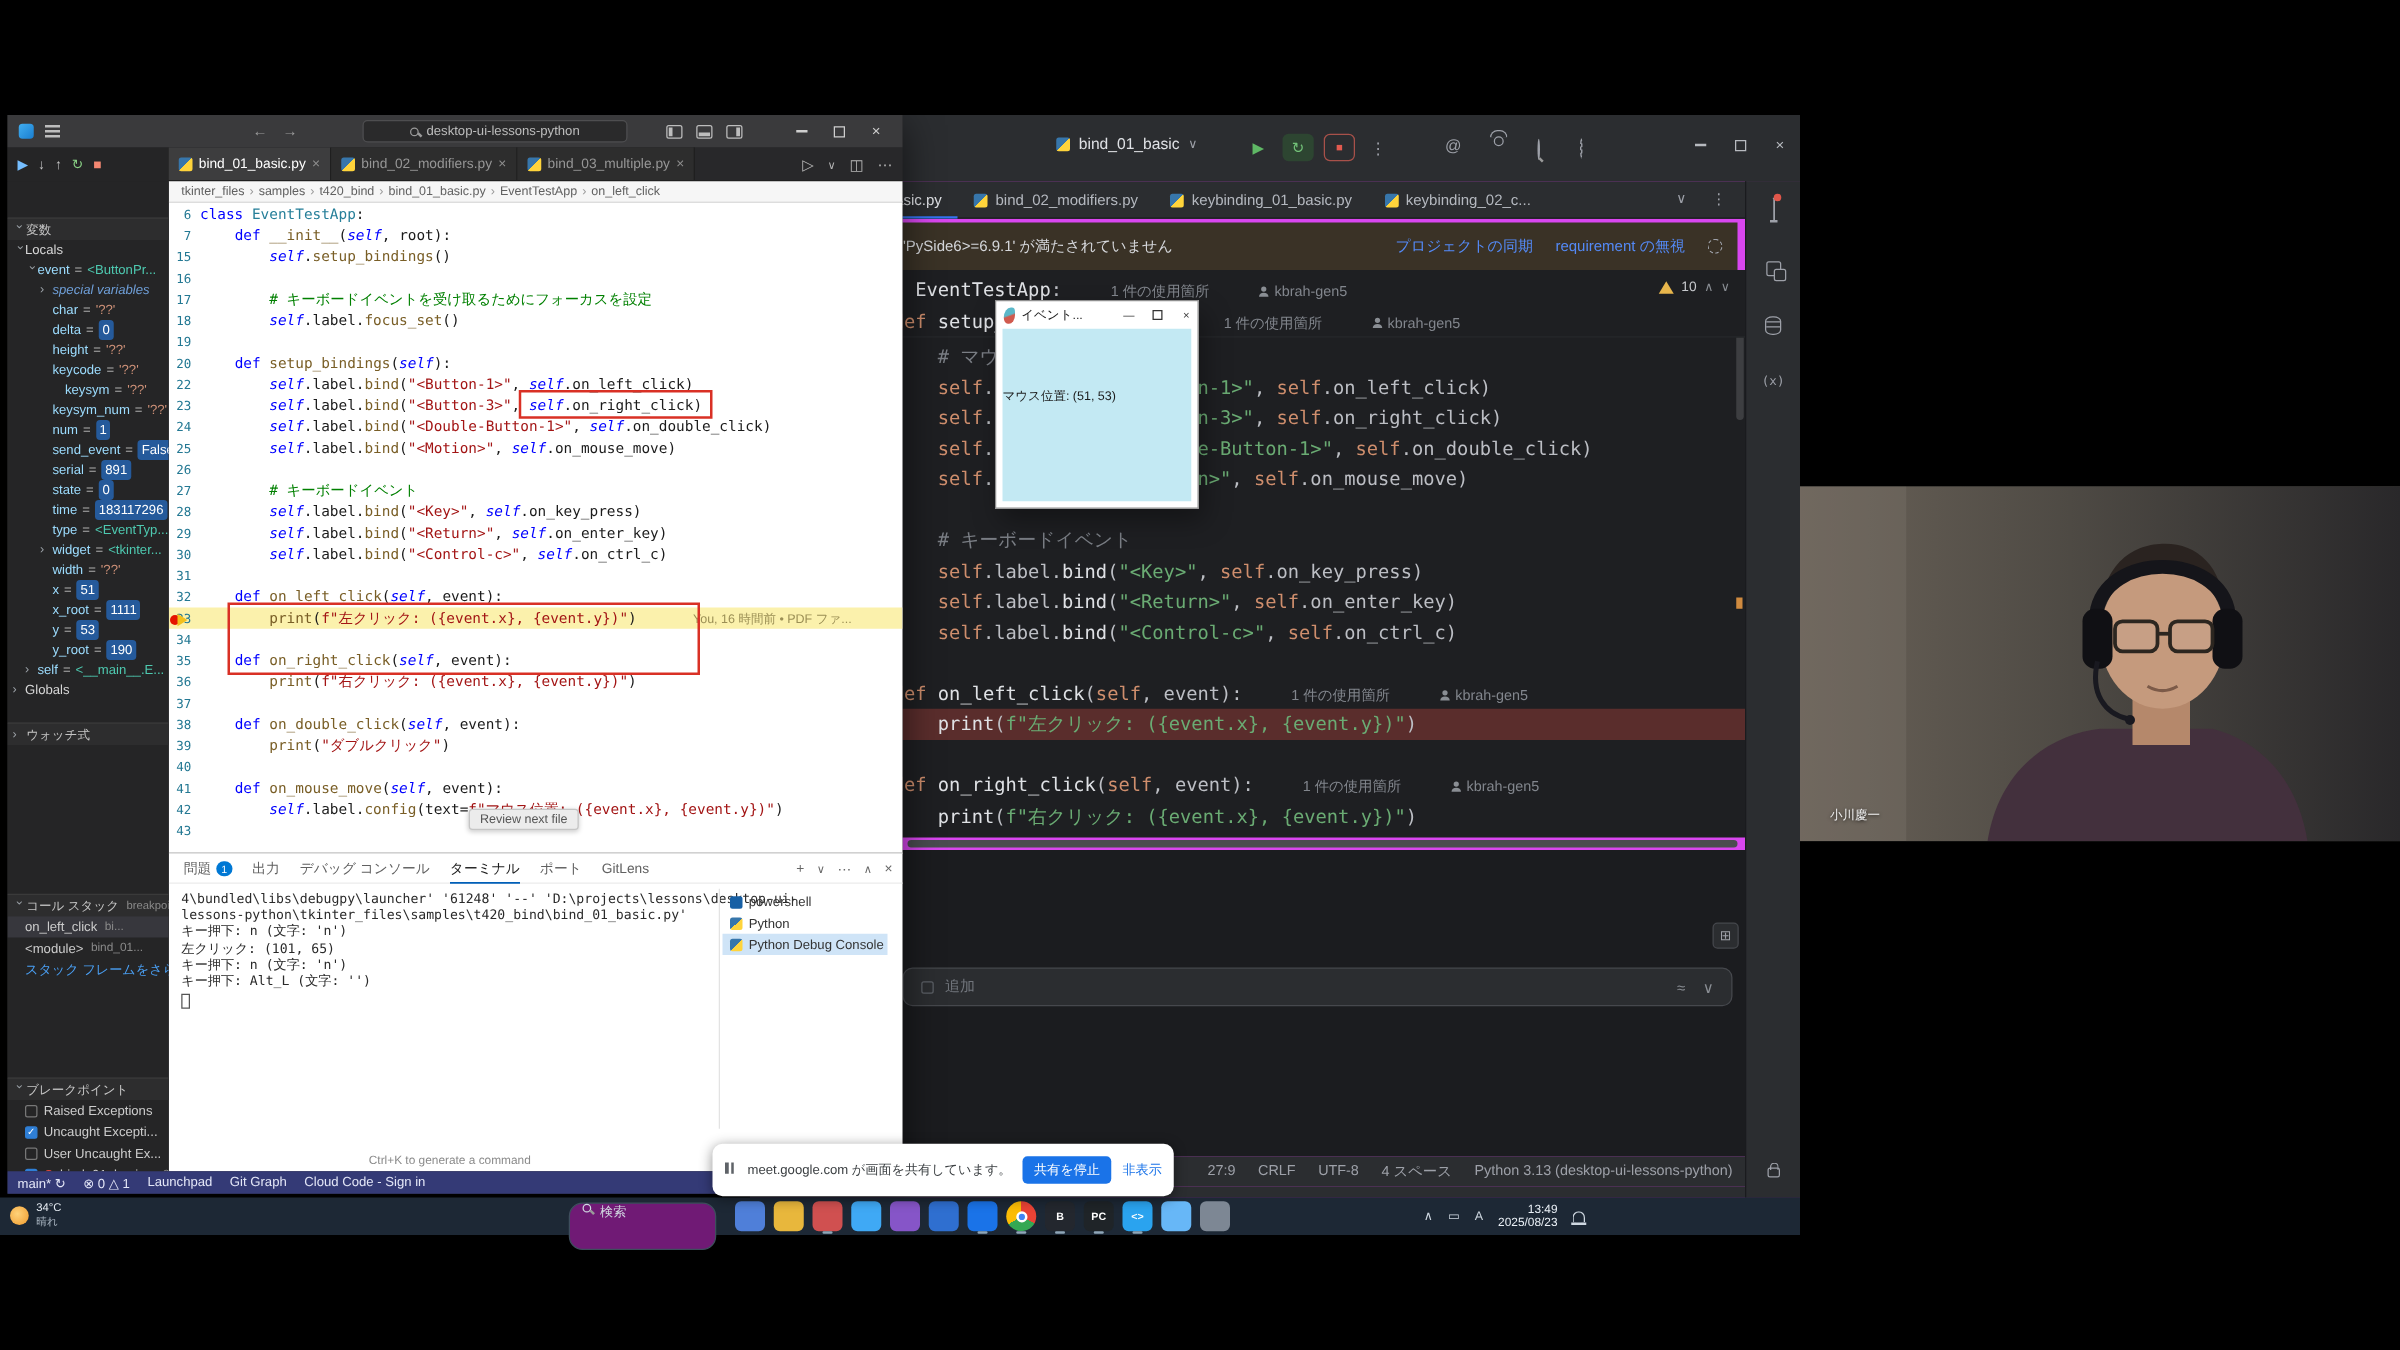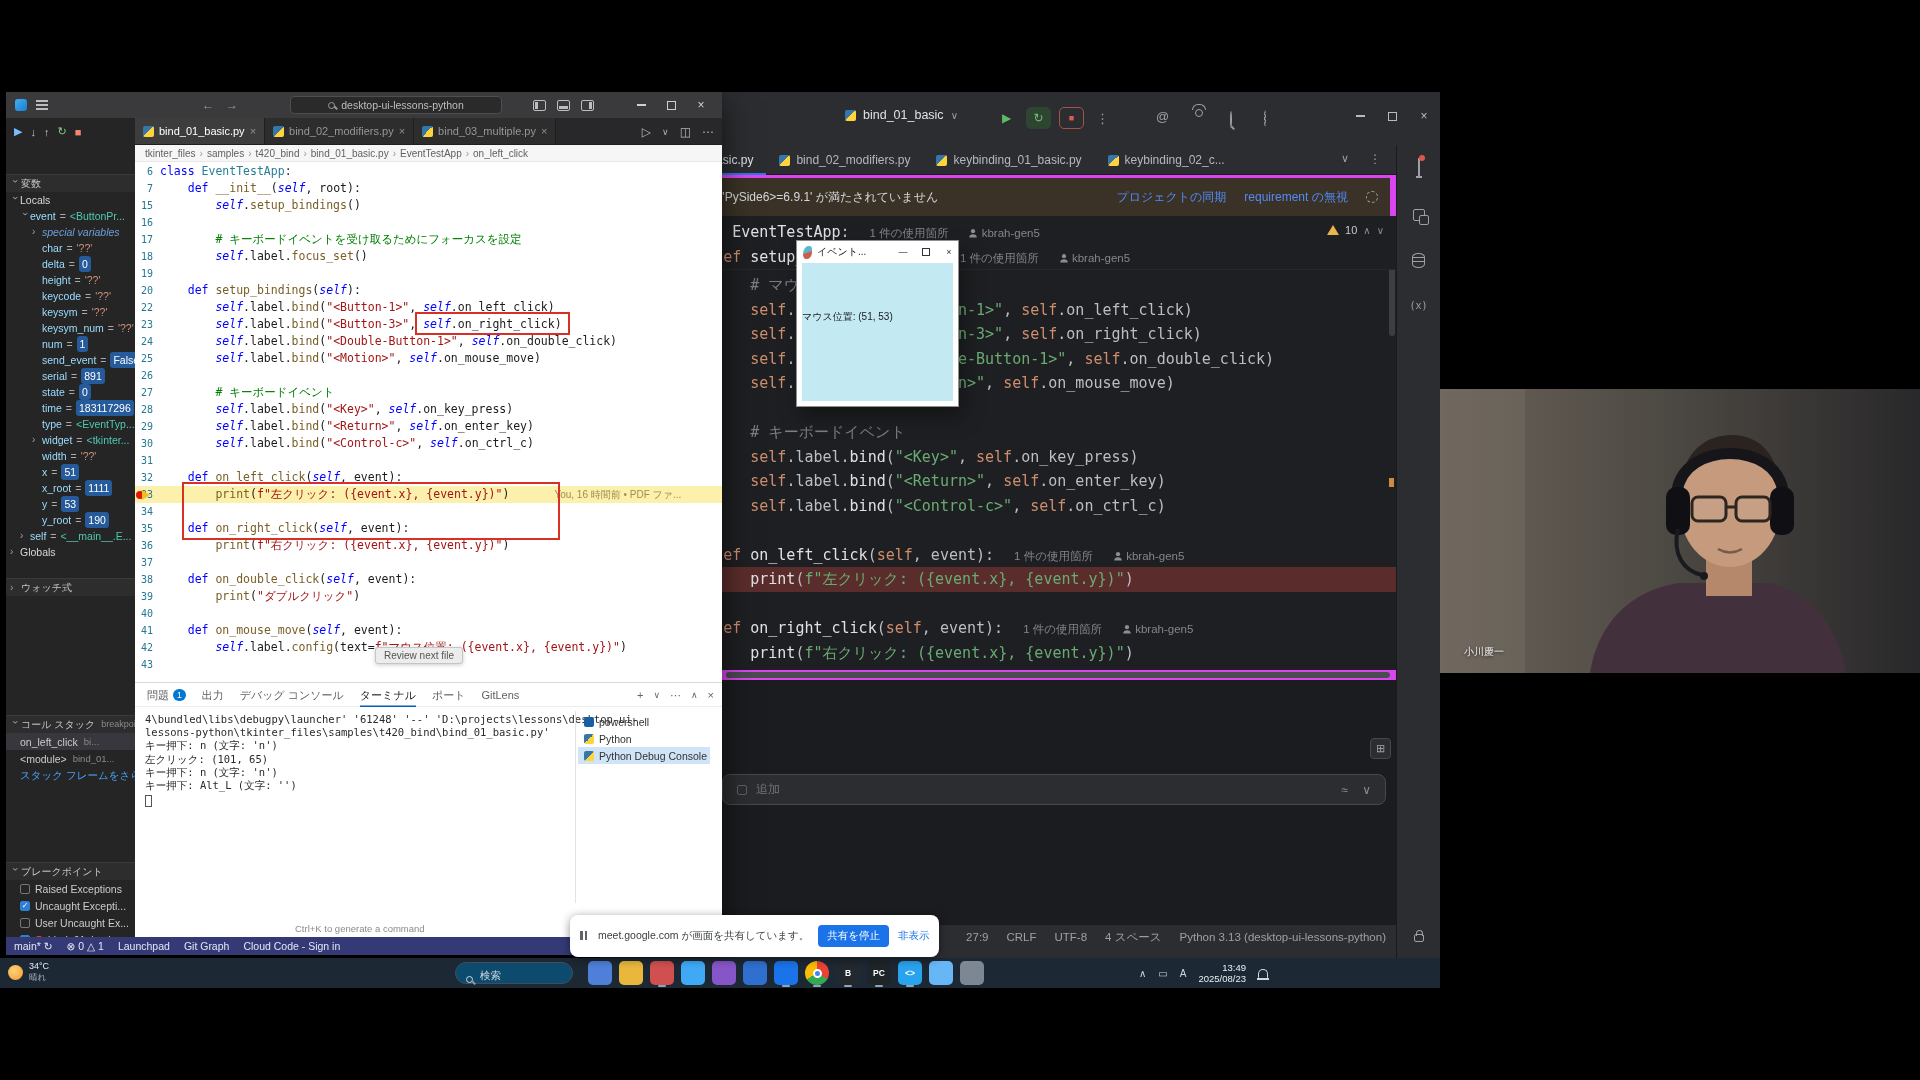--- a/index.html
+++ b/index.html
@@ -121,21 +121,21 @@
 .p-tkebab{position:absolute;left:769px;top:7px;color:#9da0a8;font-size:12px}
 .p-banner{position:absolute;left:0;top:86px;width:790px;height:38px;background:#3a3226;display:flex;align-items:center;font-size:12px;color:#d5d7db;padding-left:55px;padding-right:12px;gap:18px}
 .bannertext{flex:1;white-space:nowrap;overflow:hidden}
 .lnk{color:#548af7;white-space:nowrap}
 .p-editor{position:absolute;left:0;top:124px;right:44px;height:454px;overflow:hidden;background:#1e1f22}
 #pch-sticky{position:absolute;left:0;top:4px;right:0;border-bottom:1px solid #26282b;background:#1e1f22;z-index:2}
 #pch-code{position:absolute;left:0;top:57px;right:0}
 .prow{line-height:24.5px;height:24.5px;white-space:pre;font-family:"DejaVu Sans Mono",monospace;font-size:15px;color:#bcbec4;padding-left:78px}
 .prow.hl{background:#5a2d2c}
 #pycharm .tk-kw{color:#cf8e6d}#pycharm .tk-self{color:#cf8e6d}#pycharm .tk-str{color:#6aab73}#pycharm .tk-com{color:#7a7e85}#pycharm .tk-fn{color:#dfe1e5}#pycharm .tk-cls{color:#dfe1e5}
-.inlay{font-family:"Liberation Sans",sans-serif;font-size:11.5px;color:#82868d;margin-left:20px}
+.inlay{font-family:"Liberation Sans",sans-serif;font-size:11.5px;color:#82868d;margin-left:39px}
 .p-warn{position:absolute;top:8px;right:12px;display:flex;gap:6px;align-items:center;font-size:11px;color:#c8cace;z-index:3}
 .wtri{width:0;height:0;border-left:6px solid transparent;border-right:6px solid transparent;border-bottom:10px solid #e8b64c}
 .wchev{color:#8a8e94;font-size:10px}
 .p-thumb{position:absolute;right:1px;top:40px;width:6px;height:80px;background:rgba(255,255,255,.14);border-radius:3px}
 .p-mark{position:absolute;right:2px;top:262px;width:5px;height:9px;background:#cf8a3f}
 .p-hscroll{position:absolute;left:126px;top:580px;width:664px;height:6px;background:#4a4c50;border-radius:3px}
 .p-tool{position:absolute;left:0;top:588px;right:44px;height:245px;background:#1b1c1f}
 .p-grid{position:absolute;left:770px;top:58px;width:21px;height:21px;background:#2b2d30;border:1px solid #46484d;border-radius:4px;color:#9da0a8;font-size:11px;display:flex;align-items:center;justify-content:center}
 .p-input{position:absolute;left:122px;top:94px;right:10px;height:31px;background:#2b2d30;border:1px solid #46484d;border-radius:8px;display:flex;align-items:center;padding:0 14px;font-size:12px;color:#71757c;gap:9px}
 .p-input .r{margin-left:auto;display:flex;gap:14px;color:#8a8e94}
@@ -169,21 +169,21 @@
 .pausebars i{display:inline-block;width:2.5px;height:9px;background:#5f6368;margin-right:2px}
 .stopbtn{background:#1a73e8;color:#fff;border-radius:4px;padding:4px 9px;font-size:10.5px}
 .hidelink{color:#1a73e8}
 
 
 #taskbar{position:absolute;left:0;top:958px;width:1440px;height:30px;background:#1d2835;z-index:40}
 .tb-weather{position:absolute;left:8px;top:3px;display:flex;align-items:center;gap:6px}
 .sun{width:15px;height:15px;border-radius:50%;background:radial-gradient(circle at 40% 40%,#ffd27a,#f09a2c)}
 .wtxt{font-size:9px;color:#e8eef5;line-height:11px}
 .wtxt .sub{color:#aab6c2;font-size:8.5px}
-.tb-search{position:absolute;left:455px;top:4px;width:118px;height:22px;border-radius:11px;background:#0c4a6e;border:1px solid #3e4e5d;display:flex;align-items:flex-end;padding-left:10px;gap:7px;color:#d2dae2;font-size:10.5px}
+.tb-search{position:absolute;left:455px;top:4px;width:118px;height:38px;border-radius:11px;background:#701a75;border:1px solid #3e4e5d;display:flex;align-items:flex-start;padding-left:10px;gap:7px;color:#d2dae2;font-size:10.5px}
 #tb-apps{position:absolute;left:588px;top:3px;display:flex;gap:7px}
 .app{width:24px;height:24px;border-radius:5px;position:relative;display:flex;align-items:center;justify-content:center;font-size:8.5px;font-weight:bold;color:#fff}
 .app.open::after{content:"";position:absolute;bottom:-2px;left:8px;right:8px;height:2px;border-radius:1px;background:#8fa6b8}
 .chromedot{width:9px;height:9px;border-radius:50%;background:#4285f4;border:2px solid #fff}
 .tray{position:absolute;left:1139px;top:0;height:30px;display:flex;align-items:center;gap:12px;color:#dfe7ee;font-size:10px}
 .clock{text-align:right;font-size:9.5px;line-height:11px;color:#eaf0f6}
 .tbico{color:#cfd8e1;font-size:10px}
 .tbell{width:10px;height:9px;border:1.4px solid #cfd8e1;border-bottom:none;border-radius:5px 5px 1px 1px;position:relative}
 .tbell::after{content:"";position:absolute;left:-2px;right:-2px;bottom:-2px;height:1.4px;background:#cfd8e1}
 
@@ -519,21 +519,21 @@
             <span class="vname">height</span>
             <span class="veq">=</span>
             <span class="vv-str">'??'</span>
           </div>
           <div class="vrow" style="padding-left: 26px;">
             <span class="tw"></span>
             <span class="vname">keycode</span>
             <span class="veq">=</span>
             <span class="vv-str">'??'</span>
           </div>
-          <div class="vrow" style="padding-left: 26px;">
+          <div class="vrow" style="padding-left: 36px;">
             <span class="tw"></span>
             <span class="vname">keysym</span>
             <span class="veq">=</span>
             <span class="vv-str">'??'</span>
           </div>
           <div class="vrow" style="padding-left: 26px;">
             <span class="tw"></span>
             <span class="vname">keysym_num</span>
             <span class="veq">=</span>
             <span class="vv-str">'??'</span>

